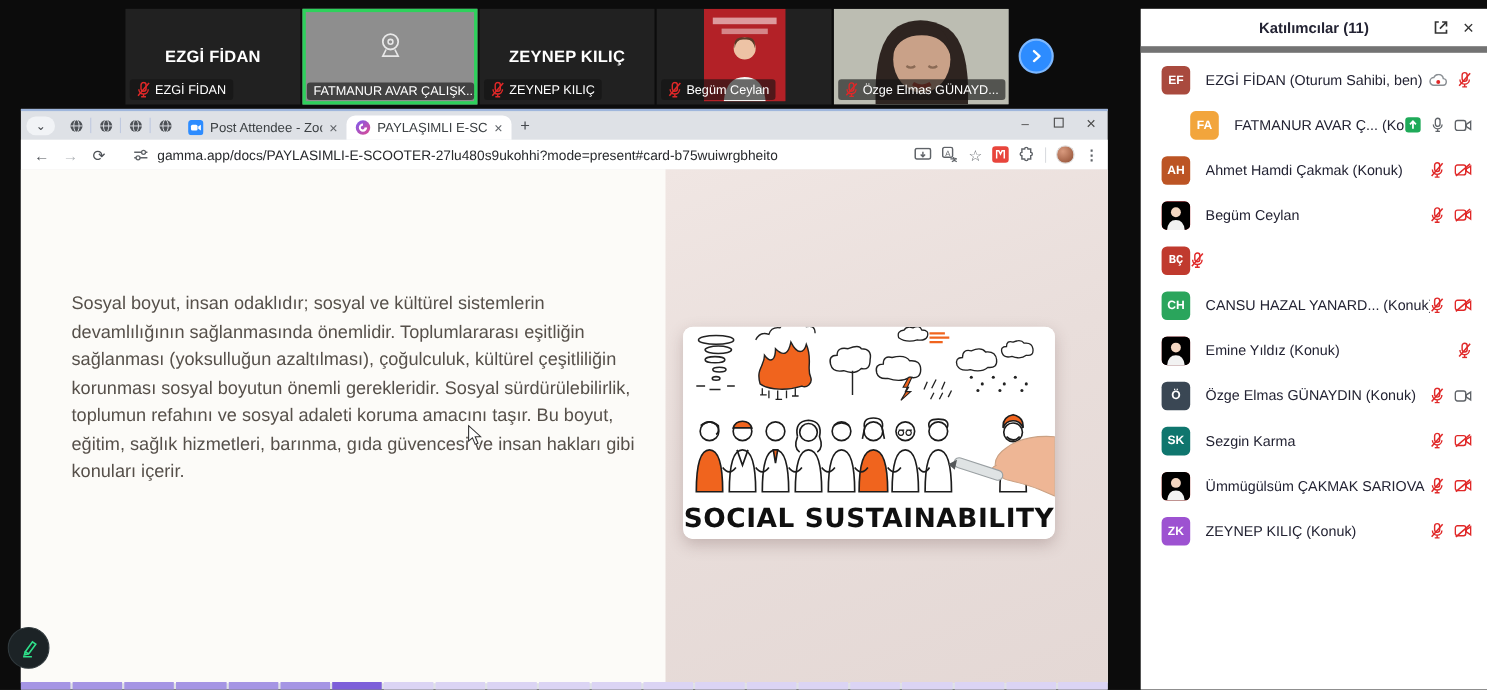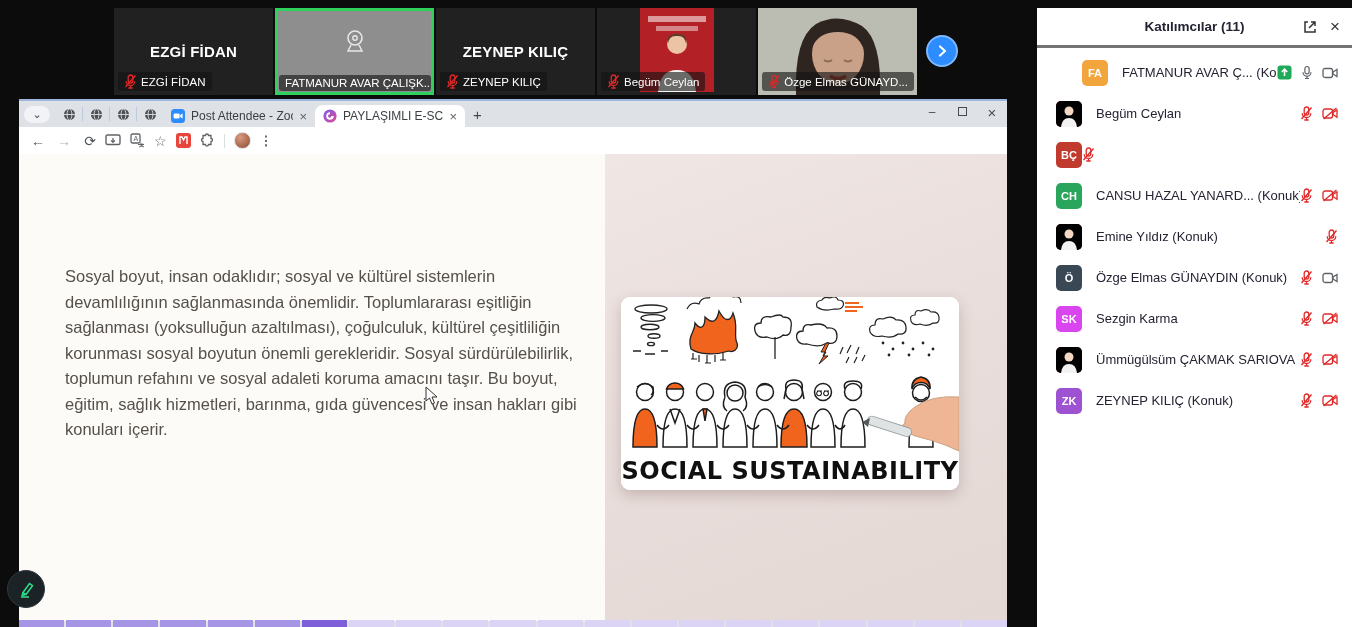--- a/index.html
+++ b/index.html
@@ -64,21 +64,21 @@
   .seg.visited { background:#a595e4; }
   .seg.current { background:#7d5fd9; }
   .seg.upcoming { background:#dbd4f4; }
 
   
   #annotate-btn { position:absolute; left:7px; top:570px; width:38px; height:38px; border-radius:50%;
       background:#1c2326; border:1px solid #30393d; display:flex; align-items:center; justify-content:center; cursor:pointer; }
 
   
   #panel { position:absolute; left:1037px; top:8px; width:315px; height:619px; background:#fff; color:#232333; }
-  #panel-header { height:40px; display:flex; align-items:center; border-bottom:3px solid #737373; position:relative; }
+  #panel-header { height:40px; display:flex; align-items:center; border-bottom:6px solid #737373; position:relative; }
   #panel-title { position:absolute; left:0; right:0; text-align:center; font-weight:bold; font-size:13.5px; }
   #panel-actions { position:absolute; right:12px; display:flex; gap:12px; align-items:center; }
   #search-wrap { margin:10px 14px 6px 16px; height:31px; border:1px solid #c9c9c9; border-radius:16px;
       display:flex; align-items:center; padding:0 10px; gap:6px; }
   #search-input { border:none; outline:none; flex:1; font-size:13px; color:#333; background:transparent; }
   #search-input::placeholder { color:#7a7a7a; }
   #plist { margin-top:4px; }
   .prow { height:41px; display:flex; align-items:center; padding:0 14px 0 19px; }
   .pavatar { width:26px; height:26px; border-radius:5px; flex:none; display:flex; align-items:center; justify-content:center;
       color:#fff; font-weight:bold; font-size:11px; overflow:hidden; }
@@ -238,20 +238,29 @@
         <span>–</span>
         <span><i class="box-glyph"></i></span>
         <span style="font-size:15px;">×</span>
       </div>
     </div>
 
     <div id="toolbar">
       <span class="nav-ic">←</span>
       <span class="nav-ic dim">→</span>
       <span class="nav-ic">⟳</span>
+      <div id="omnibox">
+        <svg width="14" height="12" viewBox="0 0 14 12">
+          <line x1="1" y1="3.5" x2="13" y2="3.5" stroke="#5f6368" stroke-width="1.4"></line>
+          <line x1="1" y1="8.5" x2="13" y2="8.5" stroke="#5f6368" stroke-width="1.4"></line>
+          <circle cx="9.5" cy="3.5" r="1.8" fill="#fff" stroke="#5f6368" stroke-width="1.2"></circle>
+          <circle cx="4.5" cy="8.5" r="1.8" fill="#fff" stroke="#5f6368" stroke-width="1.2"></circle>
+        </svg>
+        <span id="url-text">gamma.app/docs/PAYLASIMLI-E-SCOOTER-27lu480s9ukohhi?mode=present#card-b75wuiwrgbheito</span>
+      </div>
       <div class="tb-right">
         <svg width="16" height="14" viewBox="0 0 16 14">
           <rect x="1" y="1" width="14" height="9.5" rx="1.5" fill="none" stroke="#5f6368" stroke-width="1.4"></rect>
           <path d="M8 4v4 M6 6.4 8 8.4 10 6.4" fill="none" stroke="#5f6368" stroke-width="1.3"></path>
         </svg>
         <svg width="15" height="15" viewBox="0 0 15 15">
           <rect x="1" y="1" width="9" height="9" rx="1.5" fill="none" stroke="#5f6368" stroke-width="1.3"></rect>
           <text x="3.4" y="8.4" font-size="7" fill="#5f6368" font-family="Liberation Sans, sans-serif">A</text>
           <path d="M8 11.5h6M11 9.8v1.7M9.3 14c1.8-.7 3-1.7 3.6-3.4M13.8 14c-1.2-.5-2-1.1-2.6-2" fill="none" stroke="#5f6368" stroke-width="1.1"></path>
         </svg>
@@ -425,34 +434,65 @@
       <div id="panel-actions">
         <svg width="16" height="16" viewBox="0 0 16 16">
           <path d="M6 3H3v10h10v-3" fill="none" stroke="#333" stroke-width="1.5"></path>
           <path d="M9 3h4v4 M13 3l-6 6" fill="none" stroke="#333" stroke-width="1.5"></path>
         </svg>
         <span style="font-size:17px;color:#333;line-height:1;">×</span>
       </div>
     </div>
     <div id="plist">
         <div class="prow">
+          <span class="pavatar" style="background: rgb(169, 74, 62);">EF</span>
+          <span class="pname">EZGİ FİDAN (Oturum Sahibi, ben)</span>
+          <span class="picons">
+            <svg width="17" height="12" viewBox="0 0 17 12">
+    <path d="M4.5 10.5 a3.5 3.5 0 0 1 0-7 a4.5 4.5 0 0 1 8.6 1 a3 3 0 0 1-.6 6z" fill="none" stroke="#8a8f94" stroke-width="1.3"></path>
+    <circle cx="8.5" cy="7.5" r="1.8" fill="#e02828"></circle>
+            </svg>
+            <svg width="13" height="15" viewBox="0 0 13 15">
+    <rect x="4.2" y="1" width="4.6" height="8" rx="2.3" fill="none" stroke="#e02828" stroke-width="1.3"></rect>
+    <path d="M2.2 7.2a4.3 4.3 0 0 0 8.6 0 M6.5 11.5v2.5 M4.3 14h4.4" fill="none" stroke="#e02828" stroke-width="1.3"></path>
+    <line x1="1.5" y1="13" x2="11.5" y2="1.5" stroke="#e02828" stroke-width="1.4"></line>
+            </svg>
+          </span>
+        </div>
+        <div class="prow">
           <span class="pavatar" style="background: rgb(242, 165, 60); margin-left: 26px;">FA</span>
           <span class="pname">FATMANUR AVAR Ç... (Konuk)</span>
           <span class="picons">
             <svg width="15" height="15" viewBox="0 0 15 15">
     <rect x="0.5" y="0.5" width="14" height="14" rx="3" fill="#1faa59"></rect>
     <path d="M7.5 11V4.5 M4.8 7 7.5 4.2 10.2 7" fill="none" stroke="#fff" stroke-width="1.6"></path>
             </svg>
             <svg width="12" height="15" viewBox="0 0 13 15">
     <rect x="4.2" y="1" width="4.6" height="8" rx="2.3" fill="none" stroke="#5f6368" stroke-width="1.3"></rect>
     <path d="M2.2 7.2a4.3 4.3 0 0 0 8.6 0 M6.5 11.5v2.5 M4.3 14h4.4" fill="none" stroke="#5f6368" stroke-width="1.3"></path>
             </svg>
             <svg width="16" height="12" viewBox="0 0 16 12">
     <rect x="1" y="1.5" width="9.5" height="9" rx="2" fill="none" stroke="#5f6368" stroke-width="1.3"></rect>
     <path d="M11 5l4-2.6v7.2L11 7z" fill="none" stroke="#5f6368" stroke-width="1.3"></path>
+            </svg>
+          </span>
+        </div>
+        <div class="prow">
+          <span class="pavatar" style="background: rgb(188, 84, 36);">AH</span>
+          <span class="pname">Ahmet Hamdi Çakmak (Konuk)</span>
+          <span class="picons">
+            <svg width="13" height="15" viewBox="0 0 13 15">
+    <rect x="4.2" y="1" width="4.6" height="8" rx="2.3" fill="none" stroke="#e02828" stroke-width="1.3"></rect>
+    <path d="M2.2 7.2a4.3 4.3 0 0 0 8.6 0 M6.5 11.5v2.5 M4.3 14h4.4" fill="none" stroke="#e02828" stroke-width="1.3"></path>
+    <line x1="1.5" y1="13" x2="11.5" y2="1.5" stroke="#e02828" stroke-width="1.4"></line>
+            </svg>
+            <svg width="16" height="13" viewBox="0 0 16 13">
+    <rect x="1" y="2" width="9.5" height="9" rx="2" fill="none" stroke="#e02828" stroke-width="1.3"></rect>
+    <path d="M11 5.5 15 3v7.2L11 7.5z" fill="none" stroke="#e02828" stroke-width="1.3"></path>
+    <line x1="1.5" y1="12" x2="14.5" y2="1" stroke="#e02828" stroke-width="1.4"></line>
             </svg>
           </span>
         </div>
         <div class="prow">
           <span class="pavatar" style="background: rgb(179, 35, 43);">
             <svg width="26" height="26" viewBox="0 0 26 26">
     <rect width="26" height="26" fill="inherit"></rect>
     <circle cx="13" cy="10" r="4.5" fill="#f4d7c2"></circle>
     <path d="M5 26 q1-9 8-9 q7 0 8 9z" fill="#f2f2f2"></path>
             </svg>
@@ -465,21 +505,21 @@
     <line x1="1.5" y1="13" x2="11.5" y2="1.5" stroke="#e02828" stroke-width="1.4"></line>
             </svg>
             <svg width="16" height="13" viewBox="0 0 16 13">
     <rect x="1" y="2" width="9.5" height="9" rx="2" fill="none" stroke="#e02828" stroke-width="1.3"></rect>
     <path d="M11 5.5 15 3v7.2L11 7.5z" fill="none" stroke="#e02828" stroke-width="1.3"></path>
     <line x1="1.5" y1="12" x2="14.5" y2="1" stroke="#e02828" stroke-width="1.4"></line>
             </svg>
           </span>
         </div>
         <div class="prow">
-          <span class="pavatar" style="background: rgb(192, 58, 46);">BÇ</span>
+          <span class="pavatar" style="background: rgb(192, 58, 46); font-family: Liberation Mono, monospace;">BÇ</span>
           <span class="picons">
             <svg width="13" height="15" viewBox="0 0 13 15">
     <rect x="4.2" y="1" width="4.6" height="8" rx="2.3" fill="none" stroke="#e02828" stroke-width="1.3"></rect>
     <path d="M2.2 7.2a4.3 4.3 0 0 0 8.6 0 M6.5 11.5v2.5 M4.3 14h4.4" fill="none" stroke="#e02828" stroke-width="1.3"></path>
     <line x1="1.5" y1="13" x2="11.5" y2="1.5" stroke="#e02828" stroke-width="1.4"></line>
             </svg>
           </span>
         </div>
         <div class="prow">
           <span class="pavatar" style="background: rgb(42, 165, 92);">CH</span>
@@ -523,21 +563,21 @@
     <path d="M2.2 7.2a4.3 4.3 0 0 0 8.6 0 M6.5 11.5v2.5 M4.3 14h4.4" fill="none" stroke="#e02828" stroke-width="1.3"></path>
     <line x1="1.5" y1="13" x2="11.5" y2="1.5" stroke="#e02828" stroke-width="1.4"></line>
             </svg>
             <svg width="16" height="12" viewBox="0 0 16 12">
     <rect x="1" y="1.5" width="9.5" height="9" rx="2" fill="none" stroke="#5f6368" stroke-width="1.3"></rect>
     <path d="M11 5l4-2.6v7.2L11 7z" fill="none" stroke="#5f6368" stroke-width="1.3"></path>
             </svg>
           </span>
         </div>
         <div class="prow">
-          <span class="pavatar" style="background: #d946ef;">SK</span>
+          <span class="pavatar" style="background: #0f766e;">SK</span>
           <span class="pname">Sezgin Karma</span>
           <span class="picons">
             <svg width="13" height="15" viewBox="0 0 13 15">
     <rect x="4.2" y="1" width="4.6" height="8" rx="2.3" fill="none" stroke="#e02828" stroke-width="1.3"></rect>
     <path d="M2.2 7.2a4.3 4.3 0 0 0 8.6 0 M6.5 11.5v2.5 M4.3 14h4.4" fill="none" stroke="#e02828" stroke-width="1.3"></path>
     <line x1="1.5" y1="13" x2="11.5" y2="1.5" stroke="#e02828" stroke-width="1.4"></line>
             </svg>
             <svg width="16" height="13" viewBox="0 0 16 13">
     <rect x="1" y="2" width="9.5" height="9" rx="2" fill="none" stroke="#e02828" stroke-width="1.3"></rect>
     <path d="M11 5.5 15 3v7.2L11 7.5z" fill="none" stroke="#e02828" stroke-width="1.3"></path>

